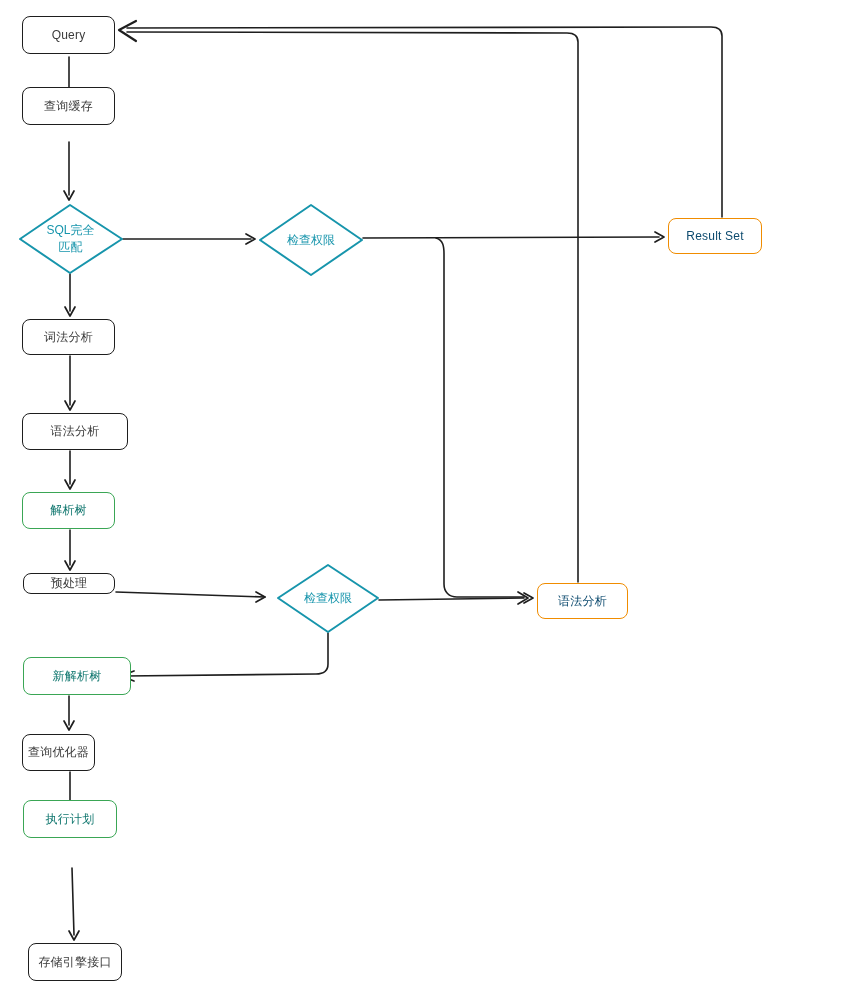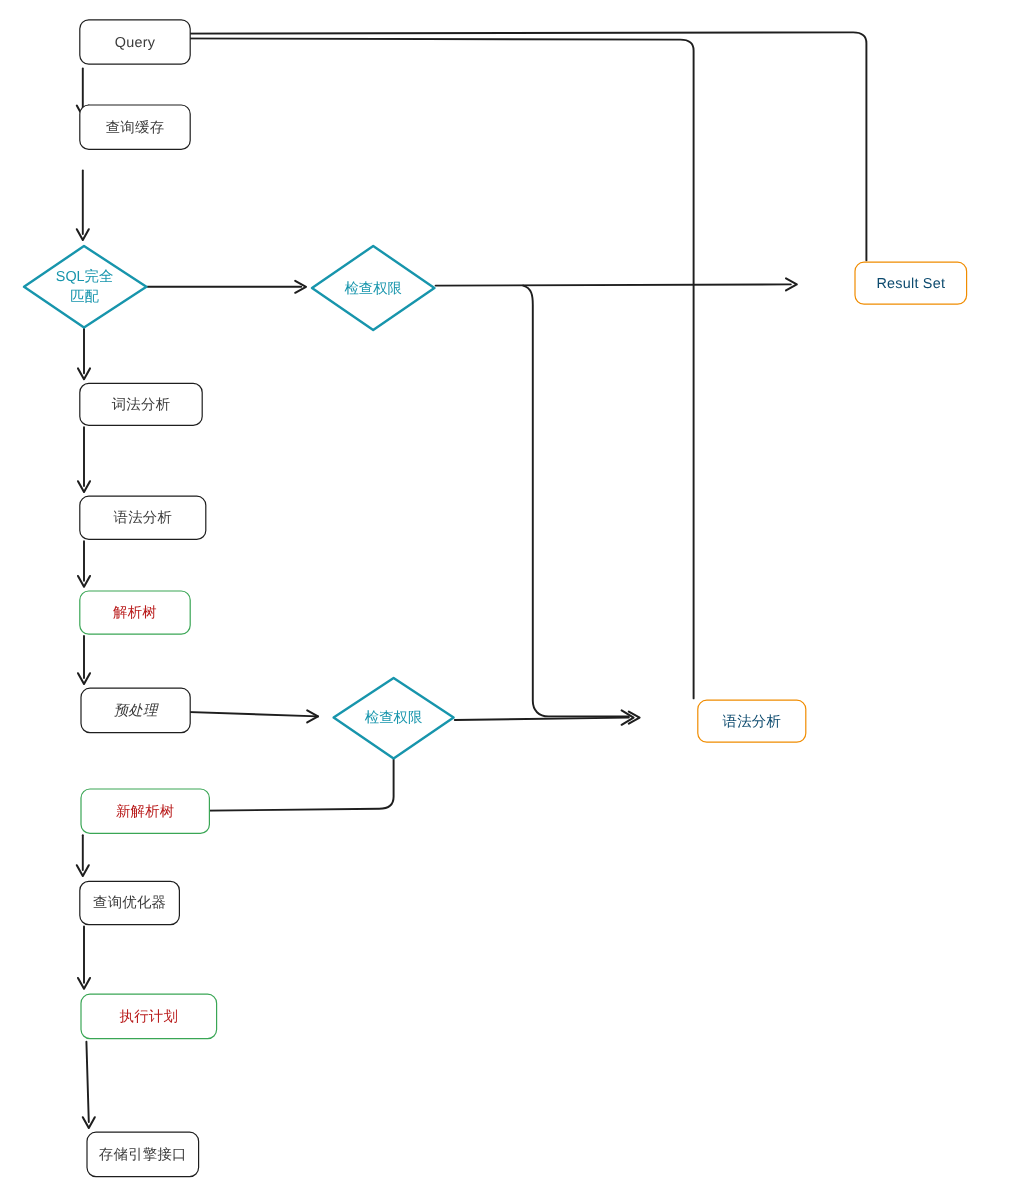--- a/index.html
+++ b/index.html
@@ -25,49 +25,48 @@
     display: flex;
     align-items: center;
     justify-content: center;
     border-radius: 8px;
     background: #ffffff;
     font-size: 12px;
     letter-spacing: .2px;
     box-sizing: border-box;
     text-align: center;
     z-index: 2;
-    margin-left: 44px;
   }
   .node.ink    { border: 1.7px solid #1e1e1e; color: #3b3b3b; }
-  .node.green  { border: 1.8px solid #3aa655; color: #b91c1c; }
+  .node.green  { border: 1.8px solid #3aa655; color: #0f766e; }
   .node.orange { border: 1.8px solid #f08c00; color: #0c4a6e; }
   .diamond-label {
     position: absolute;
     display: flex;
     flex-direction: column;
     align-items: center;
     justify-content: center;
     font-size: 12px;
     line-height: 1.35;
     color: #1795ac;
     z-index: 2;
     text-align: center;
   }
   
   #n-query            { left: 22px;  top: 16px;  width: 93px; height: 38px; }
   #n-query-cache      { left: 22px;  top: 87px; width: 93px; height: 38px; }
   #n-result-set       { left: 668px; top: 218px; width: 94px; height: 36px; }
-  #n-lexical          { left: 22px;  top: 319px; width: 103px; height: 36px; }
+  #n-lexical          { left: 22px;  top: 319px; width: 93px; height: 36px; }
   #n-syntax           { left: 22px;  top: 413px; width: 106px; height: 37px; }
   #n-parse-tree       { left: 22px;  top: 492px; width: 93px; height: 37px; }
-  #n-preprocess       { left: 23px;  top: 573px; width: 92px; height: 38px; font-style: italic; }
+  #n-preprocess       { left: 23px;  top: 573px; width: 92px; height: 21px; }
   #n-status-flag      { left: 537px; top: 583px; width: 91px; height: 36px; }
   #n-new-parse-tree   { left: 23px;  top: 657px; width: 108px; height: 38px; }
-  #n-query-optimizer  { left: 22px;  top: 734px; width: 84px; height: 37px; }
-  #n-execution-plan   { left: 23px;  top: 828px; width: 114px; height: 38px; }
+  #n-query-optimizer  { left: 22px;  top: 734px; width: 73px; height: 37px; }
+  #n-execution-plan   { left: 23px;  top: 800px; width: 94px; height: 38px; }
   #n-storage-engine   { left: 28px;  top: 943px; width: 94px; height: 38px; }
   #lbl-sql-match      { left: 19px;  top: 204px; width: 103px; height: 69px; text-align: center; }
   #lbl-check-perm-1   { left: 260px; top: 205px; width: 102px; height: 70px; }
   #lbl-check-perm-2   { left: 278px; top: 565px; width: 100px; height: 67px; }
   .edge  { stroke: #1e1e1e; stroke-width: 1.6; fill: none; stroke-linecap: round; stroke-linejoin: round; }
   .ahead { stroke: #1e1e1e; stroke-width: 1.7; fill: none; stroke-linecap: round; stroke-linejoin: round; }
   .dshape { fill: #ffffff; stroke: #1795ac; stroke-width: 2; stroke-linejoin: round; }
 </style>
 </head>
 <body>

